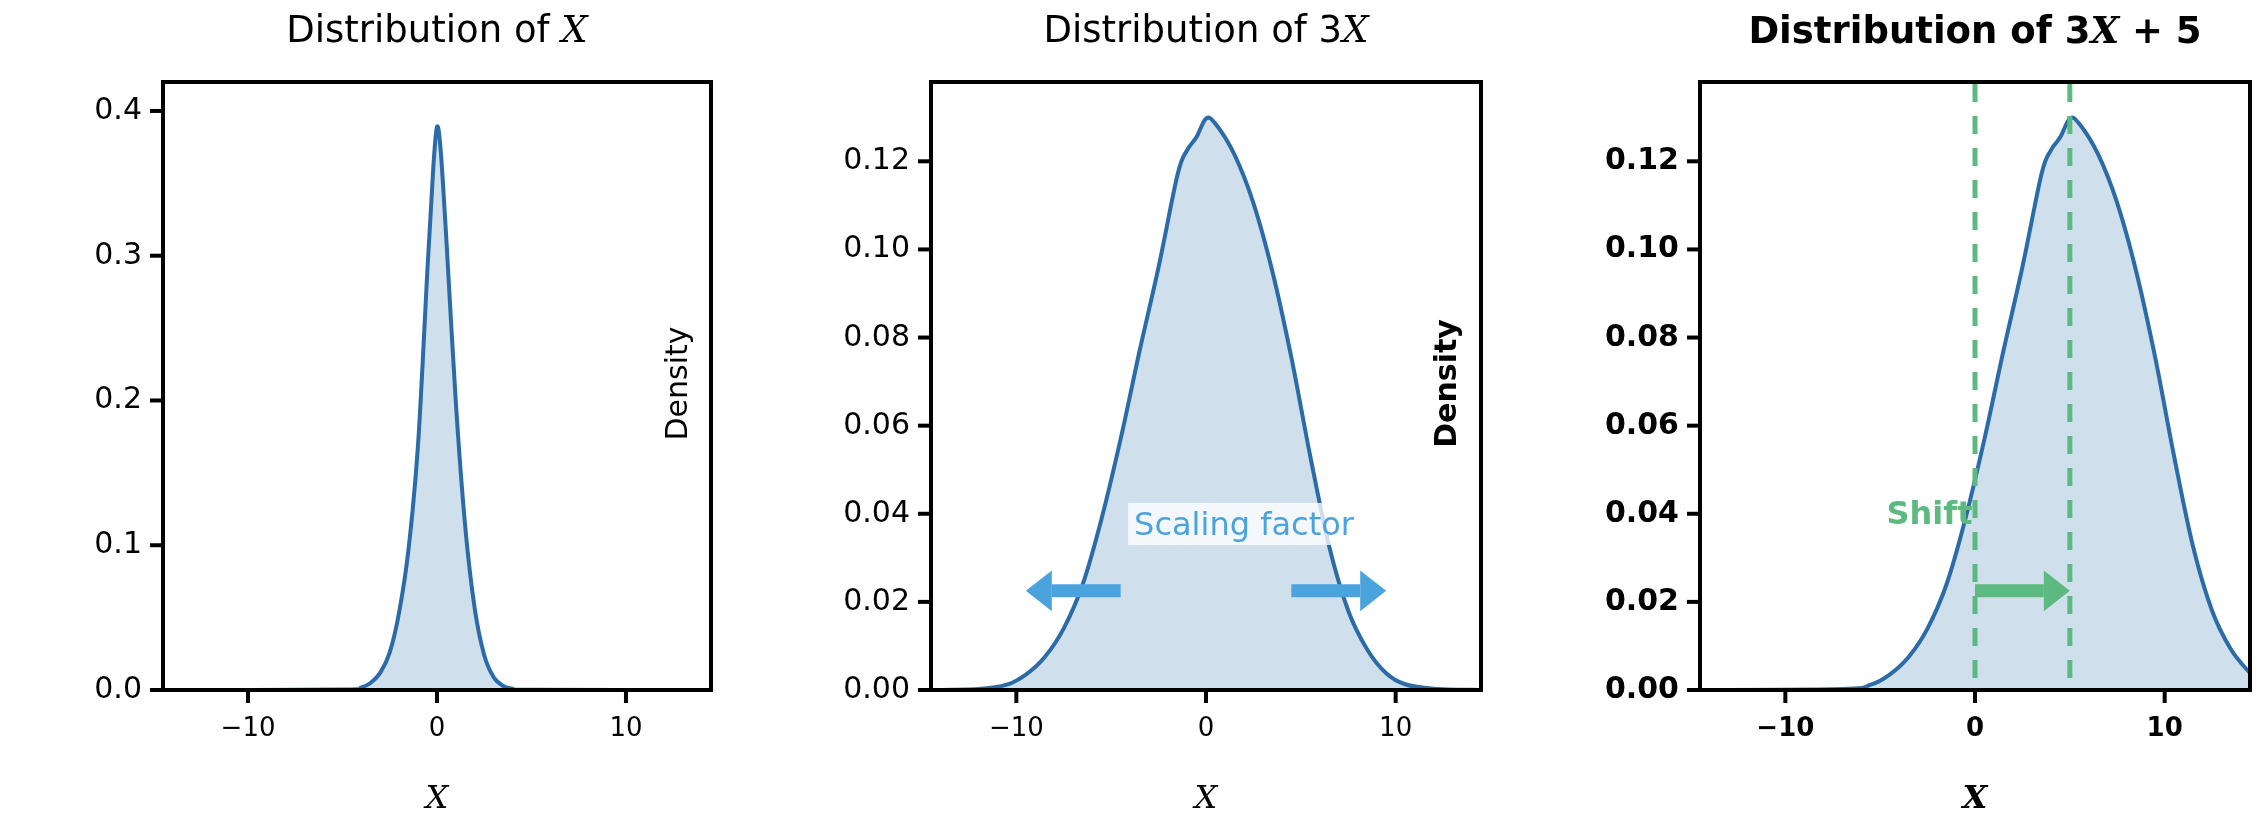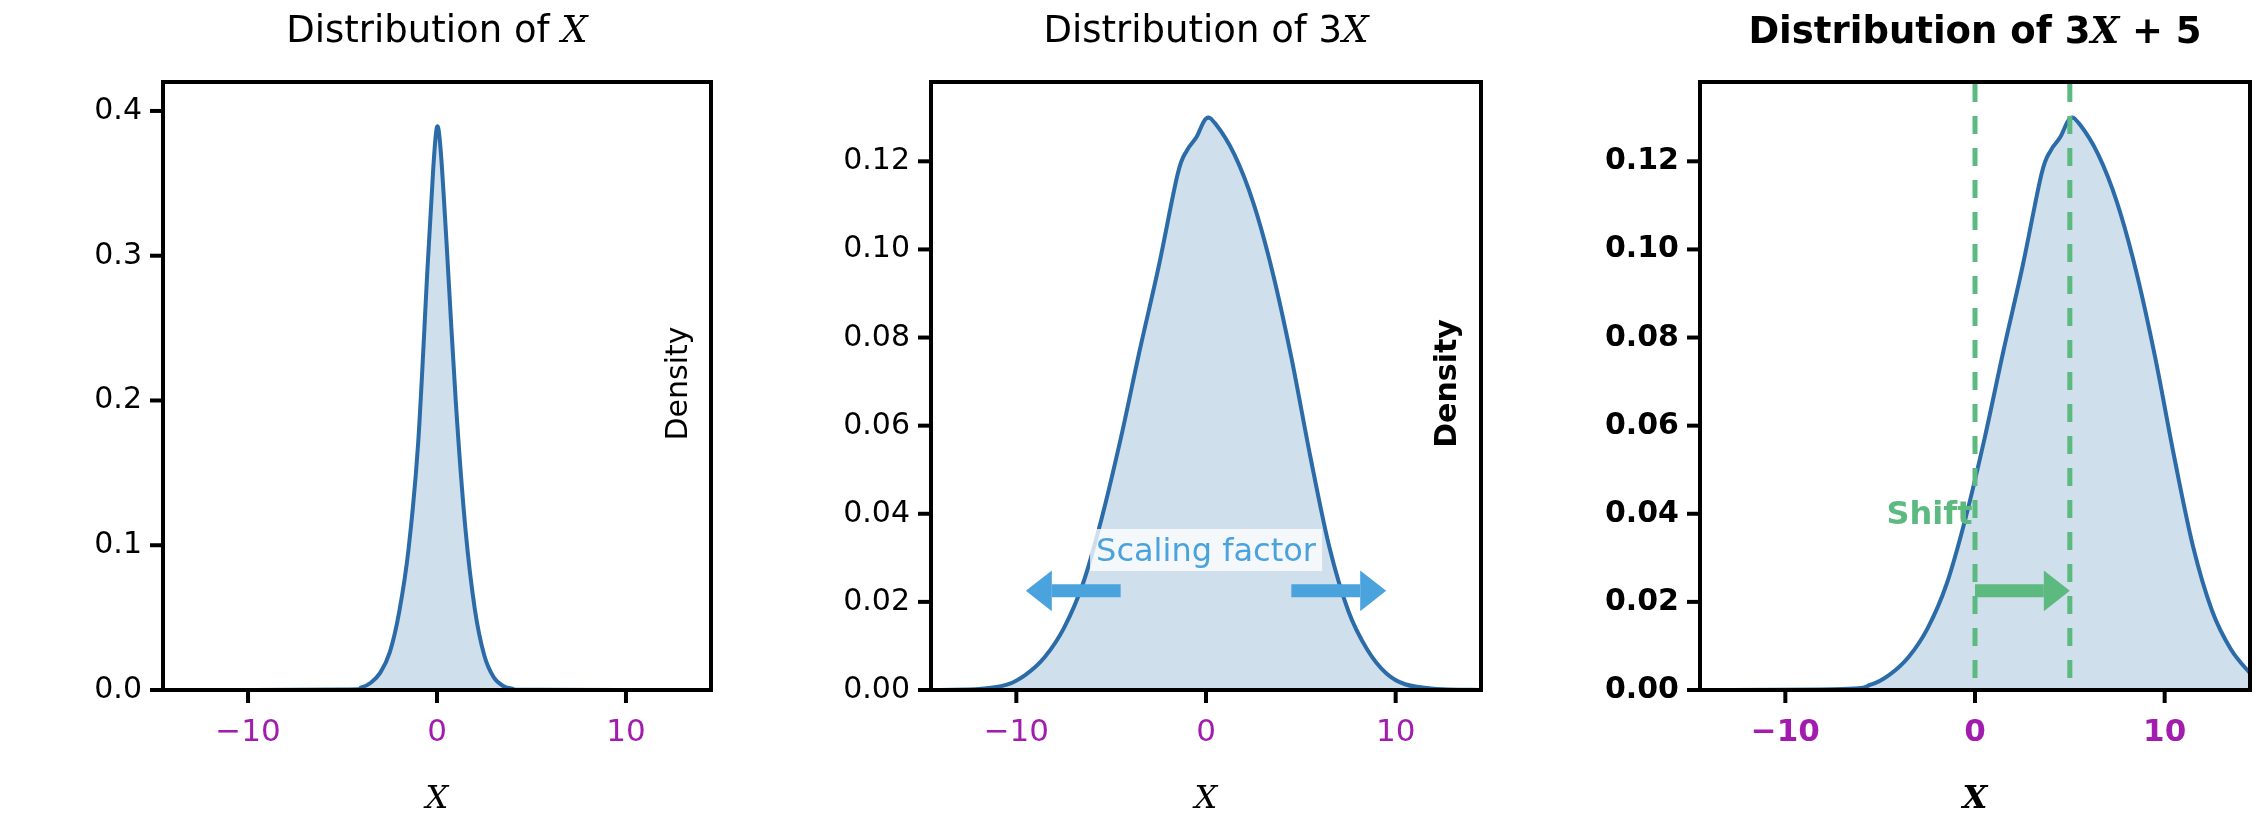--- a/index.html
+++ b/index.html
@@ -19,21 +19,21 @@
   }
   .xlabel{
     position:absolute;font-size:32px;color:#000;font-style:italic;
     font-family:"DejaVu Serif",serif;text-align:center;white-space:nowrap;
   }
   .ytick{
     position:absolute;font-size:30px;color:#000;text-align:right;
     white-space:nowrap;
   }
   .xtick{
-    position:absolute;font-size:31px;color:#a21caf;text-align:center;
+    position:absolute;font-size:26px;color:#000000;text-align:center;
     white-space:nowrap;
   }
   .annot{
     position:absolute;font-size:32px;white-space:nowrap;
     font-family:"DejaVu Sans",sans-serif;
   }
   .annot-scale{color:#4ba3dd;background:rgba(255,255,255,0.78);padding:2px 6px;}
   .annot-shift{color:#5cb97f;}
 </style>
 </head>
@@ -109,21 +109,21 @@
       <div class="ytick" style="width: 160px; left: 750px; top: 493.768px;">0.04</div>
       <div class="ytick" style="width: 160px; left: 750px; top: 405.652px;">0.06</div>
       <div class="ytick" style="width: 160px; left: 750px; top: 317.536px;">0.08</div>
       <div class="ytick" style="width: 160px; left: 750px; top: 229.42px;">0.10</div>
       <div class="ytick" style="width: 160px; left: 750px; top: 141.304px;">0.12</div>
       <div class="xtick" style="width: 160px; left: 936.345px; top: 712px;">−10</div>
       <div class="xtick" style="width: 160px; left: 1126px; top: 712px;">0</div>
       <div class="xtick" style="width: 160px; left: 1315.66px; top: 712px;">10</div>
       <div class="ylabel" style="width: 300px; left: 526px; top: 366px;">Density</div>
       <div class="xlabel" style="left: 931px; width: 550px; top: 778px;">X</div>
-      <div class="annot annot-scale" style="left: 1206px; top: 502.986px; transform: translateX(-50%); margin-top: 26px;">Scaling factor</div>
+      <div class="annot annot-scale" style="left: 1244px; top: 502.986px; transform: translateX(-50%);">Scaling factor</div>
     </div>
     <div class="panel" style="left: 0px; width: 2268px; font-weight: bold;">
       <svg width="2268" height="834" class="axes-svg">
         <defs>
           <clipPath id="clip-panel-3x-plus-5">
             <rect x="1700" y="82" width="550" height="608"></rect>
           </clipPath>
         </defs>
         <g clip-path="url(#clip-panel-3x-plus-5)">
           <path d="M 1700.00 690.00 C 1723.71 689.85, 1813.79 690.00, 1842.24 689.12 C 1870.69 688.24, 1862.79 687.14, 1870.69 684.71 C 1878.59 682.29, 1883.33 679.21, 1889.66 674.58 C 1895.98 669.95, 1902.30 664.67, 1908.62 656.96 C 1914.94 649.25, 1921.26 640.43, 1927.59 628.32 C 1933.91 616.20, 1940.23 602.62, 1946.55 584.26 C 1952.87 565.90, 1959.20 542.41, 1965.52 518.17 C 1971.84 493.94, 1978.16 466.77, 1984.48 438.87 C 1990.80 410.97, 1997.13 379.39, 2003.45 350.75 C 2009.77 322.12, 2016.09 296.42, 2022.41 267.04 C 2028.74 237.67, 2036.64 193.98, 2041.38 174.52 C 2046.12 155.06, 2047.70 156.53, 2050.86 150.29 C 2054.02 144.05, 2057.18 142.36, 2060.34 137.07 C 2063.51 131.79, 2066.67 120.77, 2069.83 118.57 C 2072.99 116.37, 2074.57 117.83, 2079.31 123.86 C 2084.05 129.88, 2091.95 141.48, 2098.28 154.70 C 2104.60 167.91, 2110.92 183.70, 2117.24 203.16 C 2123.56 222.62, 2129.89 245.75, 2136.21 271.45 C 2142.53 297.15, 2148.85 326.52, 2155.17 357.36 C 2161.49 388.20, 2167.82 424.92, 2174.14 456.49 C 2180.46 488.07, 2186.78 521.11, 2193.10 546.81 C 2199.43 572.51, 2205.75 593.59, 2212.07 610.70 C 2218.39 627.80, 2224.71 639.04, 2231.03 649.47 C 2237.36 659.89, 2246.84 669.29, 2250.00 673.26 L 2250.00 690.00 L 1700.00 690.00 Z" fill="#cfdfeb" stroke="none"></path>

